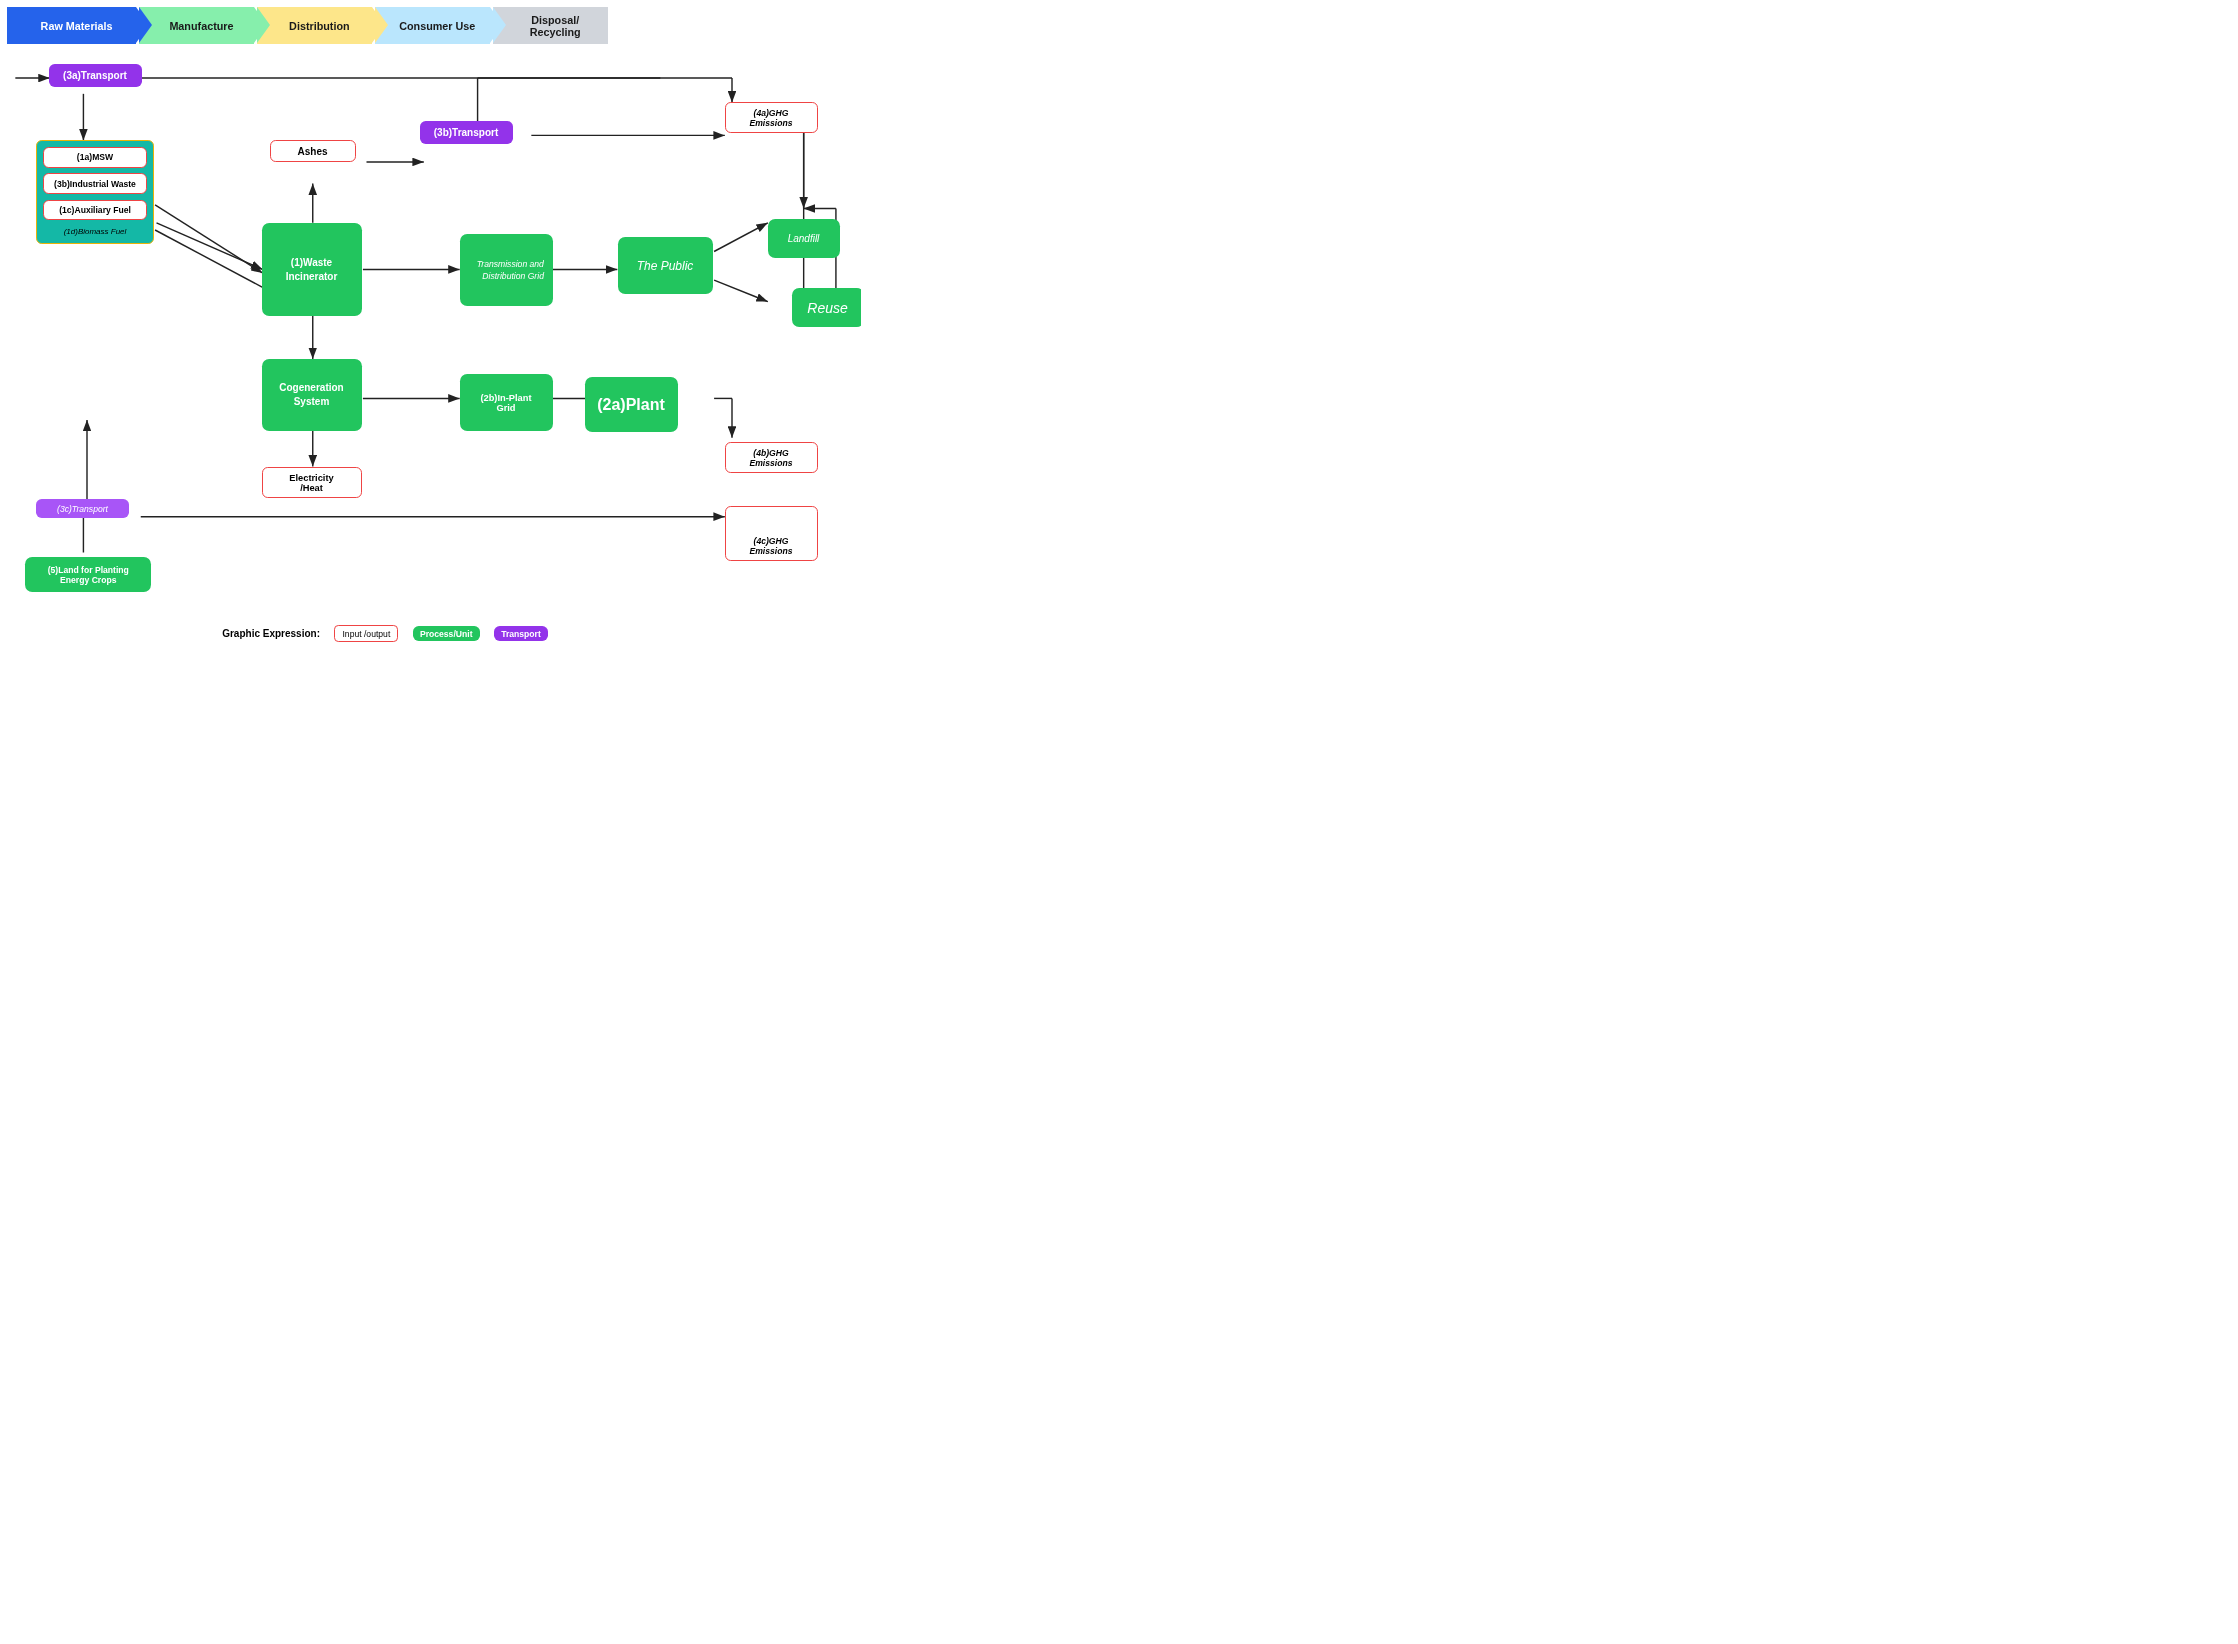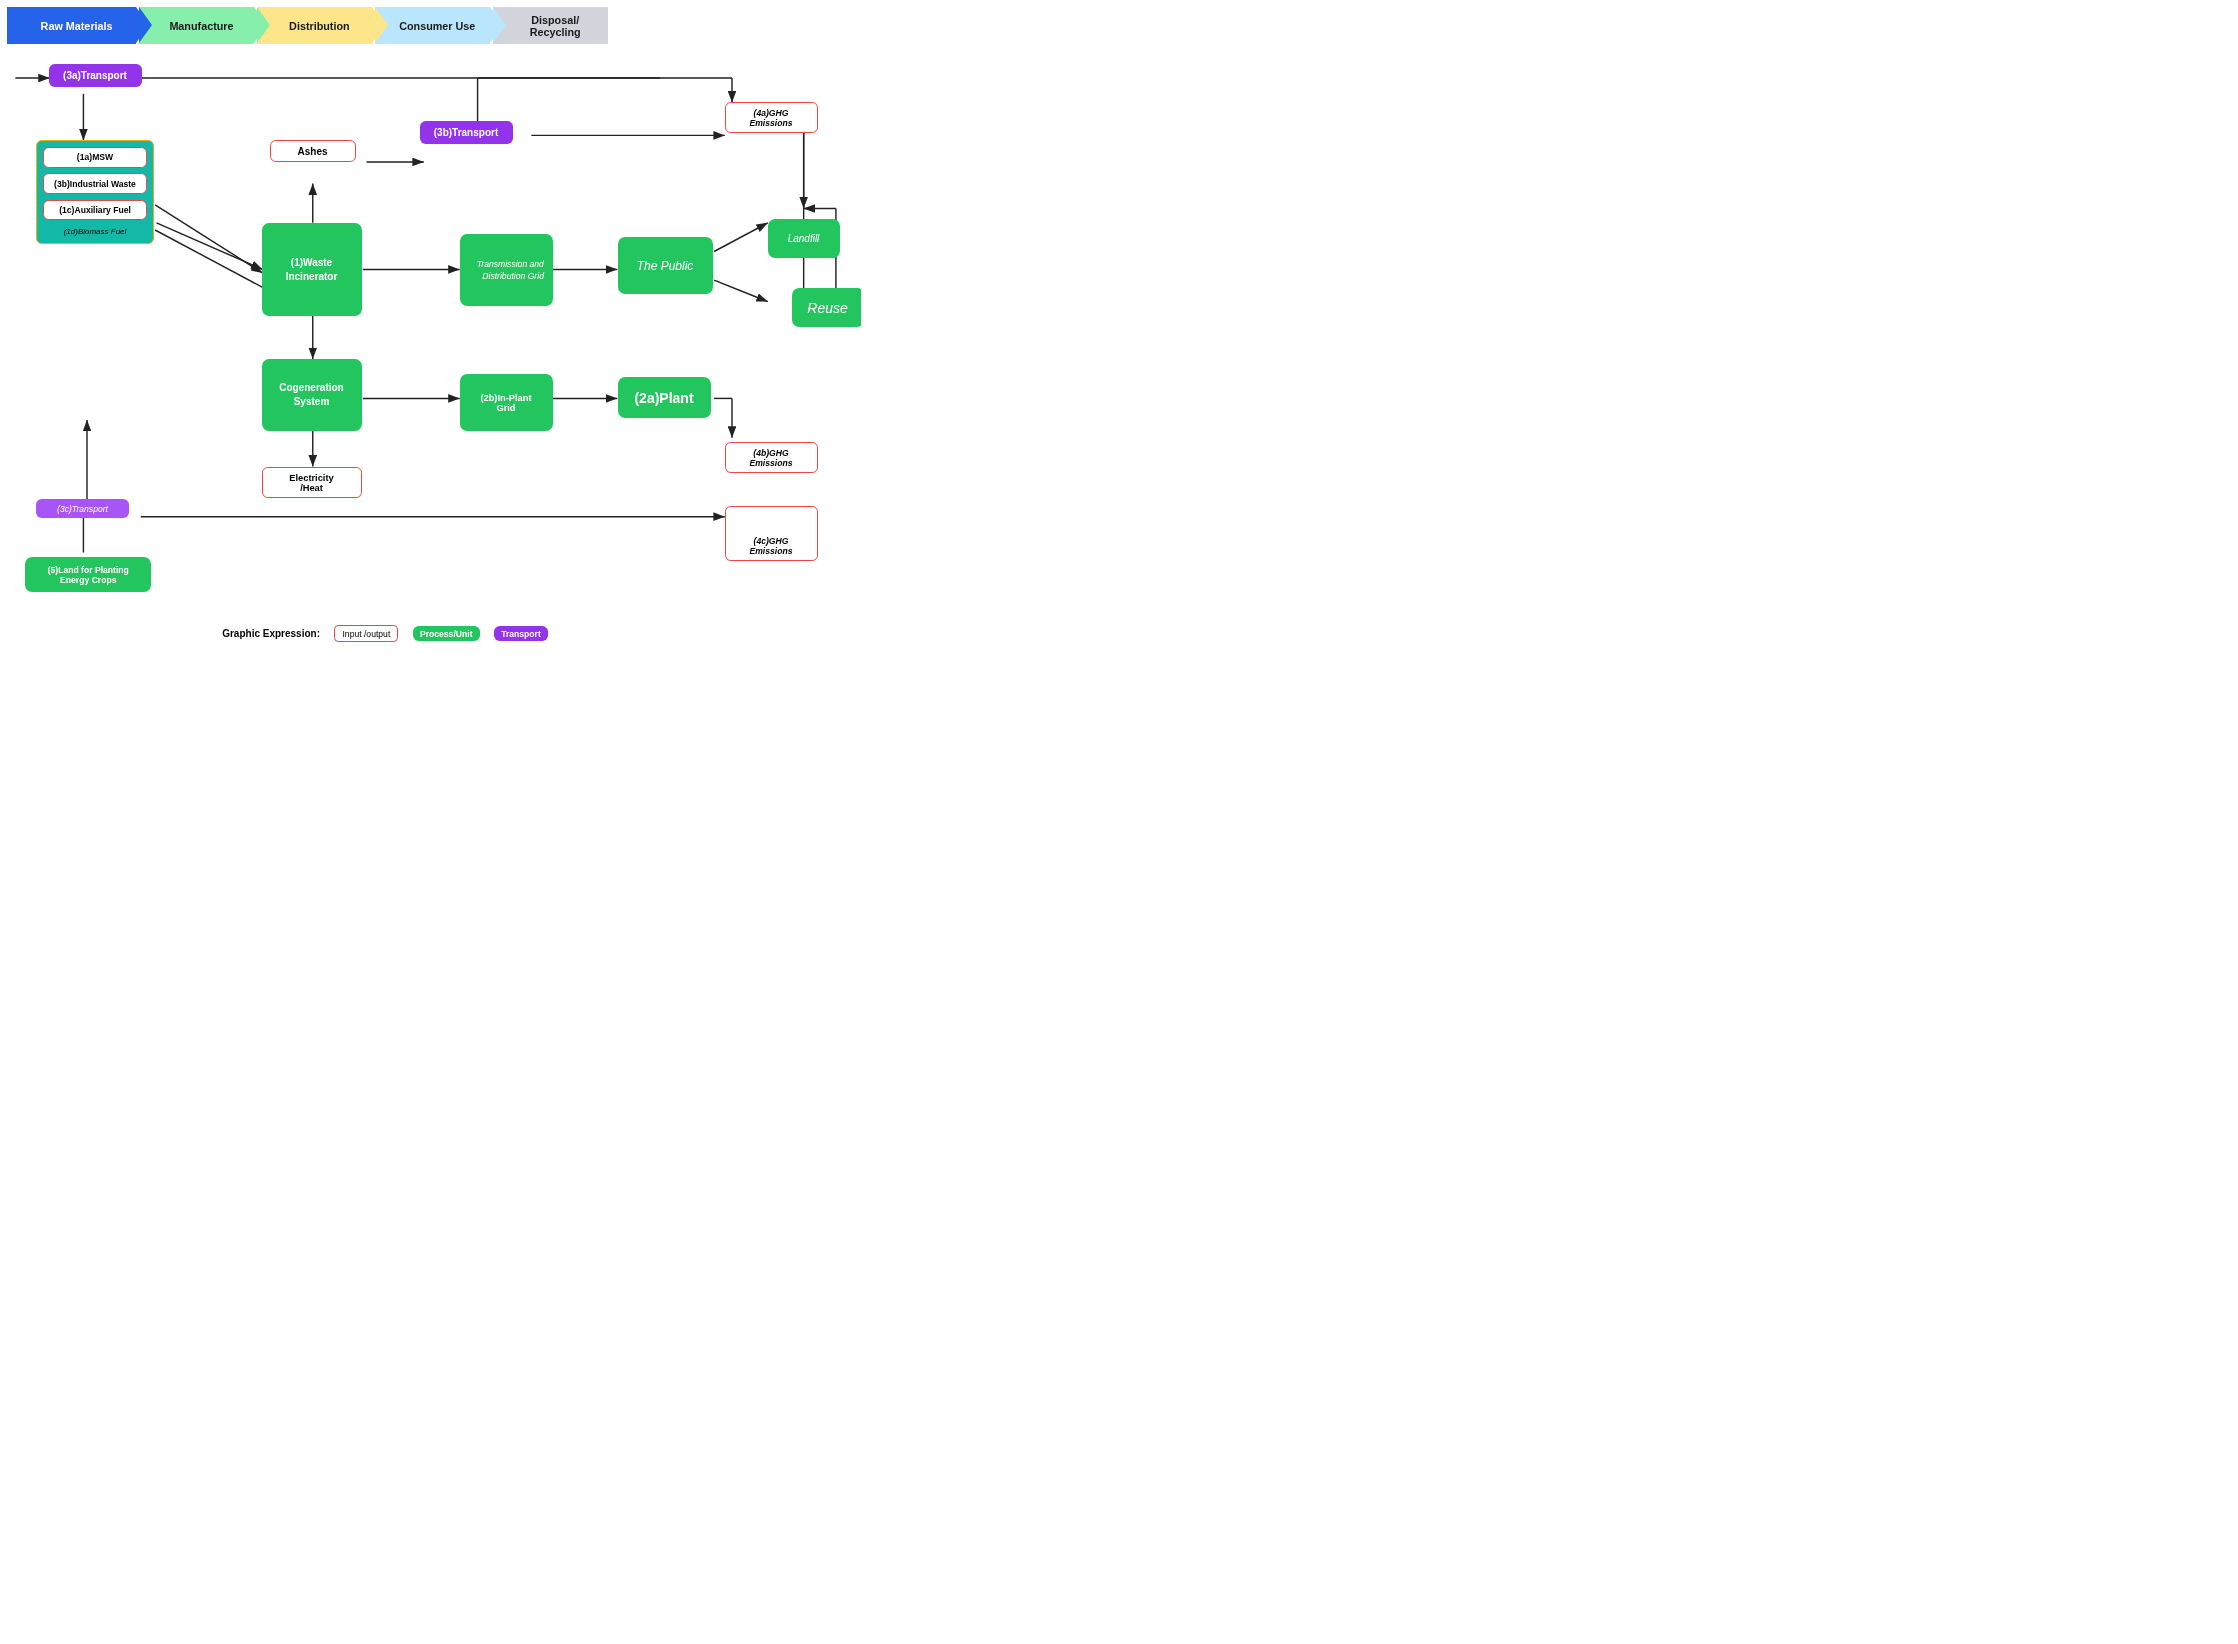--- a/index.html
+++ b/index.html
@@ -356,21 +356,21 @@
   <div class="pos box-process" style="left: 247px; top: 301px; width: 100px; height: 72px; font-size: 10px; font-weight: bold; white-space: pre-line; line-height: 1.4;">
     <span>Cogeneration
 System</span>
   </div>
 
   <div class="pos box-process" style="left: 445px; top: 316px; width: 93px; height: 57px; font-size: 9.3px; font-weight: bold; white-space: pre-line; align-items: center;">
     <span>(2b)In-Plant
 Grid</span>
   </div>
 
-  <div class="pos box-process" style="left: 603px; top: 319px; width: 93px; height: 41px; font-size: 14px; font-weight: bold;">
+  <div class="pos box-process" style="left: 570px; top: 319px; width: 93px; height: 55px; font-size: 16px; font-weight: bold;">
     <span>(2a)Plant</span>
   </div>
 
   <div class="pos box-input" style="left: 247px; top: 409px; width: 100px; font-size: 9.3px; font-weight: bold; white-space: pre-line;">
     <span>Electricity
 /Heat</span>
   </div>
 
   <div class="pos box-input" style="left: 710px; top: 384px; width: 93px; font-size: 8.6px; font-style: italic;">
     <span style="white-space: pre-line;">(4b)GHG

